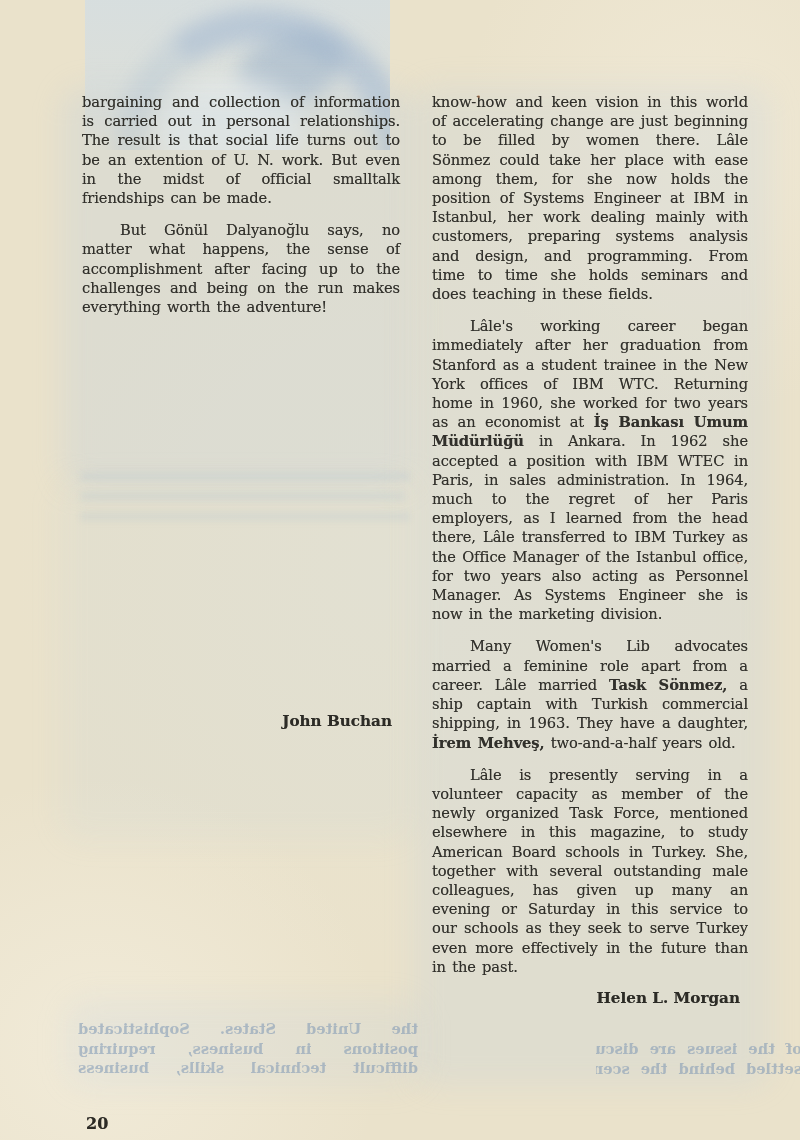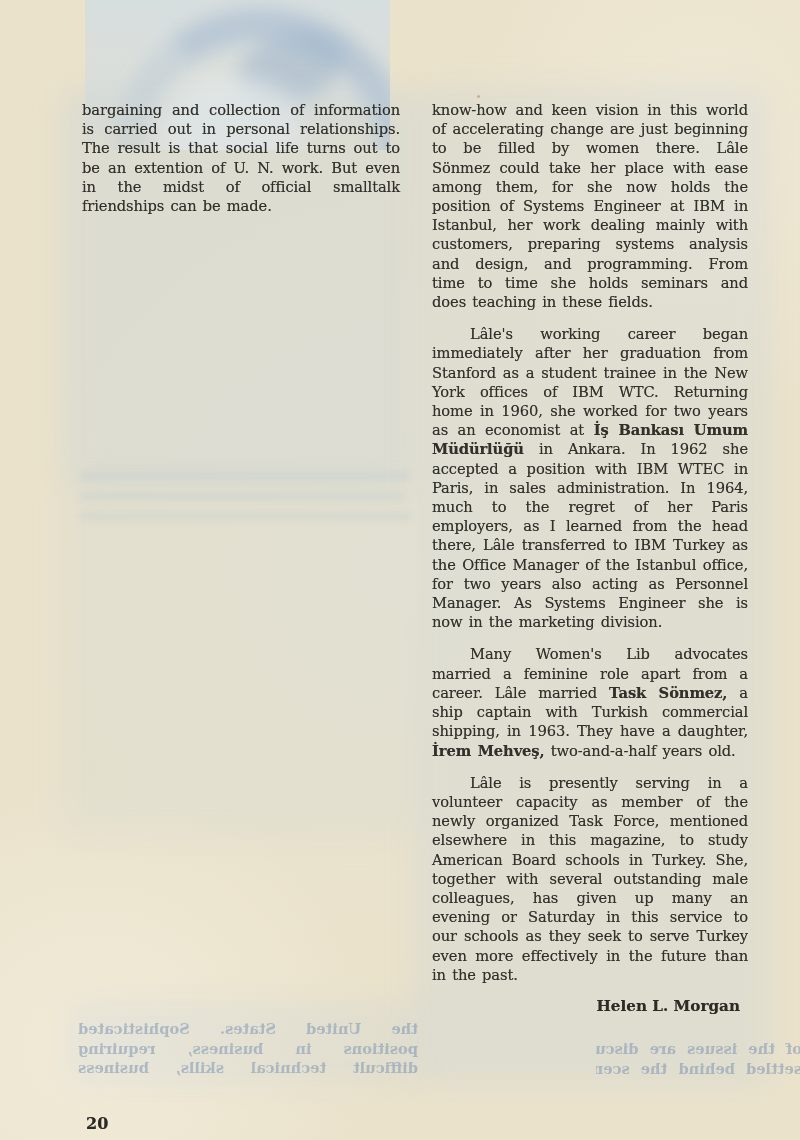--- a/index.html
+++ b/index.html
@@ -37,21 +37,21 @@
     position:absolute;left:150px;top:34px;width:110px;height:70px;border-radius:50%;
     background:rgba(150,173,200,0.5);transform:rotate(-18deg);filter:blur(10px);
   }
   .photo-blob-light{
     position:absolute;left:70px;top:78px;width:150px;height:110px;border-radius:50%;
     background:rgba(238,240,236,0.75);filter:blur(12px);
   }
   
   .smudge{position:absolute;height:9px;border-radius:4px;background:rgba(150,175,205,0.14);filter:blur(3px);pointer-events:none;}
   
-  .col{position:absolute;top:100px;}
+  .col{position:absolute;top:92px;}
   .col-left{left:82px;width:318px;}
   .col-right{left:432px;width:316px;}
   .para{
     margin:0 0 13px 0;text-align:justify;
     font-size:14.7px;line-height:19.2px;color:#31302b;
     word-spacing:1.6px;letter-spacing:-0.1px;
     text-shadow:0 0 0.4px rgba(45,44,38,0.55);
   }
   .para .b{font-weight:bold;}
   .indent{text-indent:38px;}
@@ -92,23 +92,25 @@
   <div class="tint tint-left-lower"></div>
   <div class="tint tint-right"></div>
   <div class="tint tint-bottom-left"></div>
 
   <div class="smudge" style="left:80px;top:472px;width:330px;"></div>
   <div class="smudge" style="left:80px;top:492px;width:325px;"></div>
   <div class="smudge" style="left:80px;top:512px;width:330px;"></div>
 
   <div class="col col-left">
     <p class="para"><span>bargaining and collection of information is carried out in personal relationships. The result is that social life turns out to be an extention of U. N. work. But even in the midst of official smalltalk friendships can be made.</span></p>
+    <p class="para indent"><span>But Gönül Dalyanoğlu says, no matter what happens, the sense of accomplishment after facing up to the challenges and being on the run makes everything worth the adventure!</span></p>
   </div>
 
   <div class="quote-block">
+    <div class="sig">John Buchan</div>
   </div>
 
   <div class="col col-right">
     <p class="para"><span>know-how and keen vision in this world of accelerating change are just beginning to be filled by women there. Lâle Sönmez could take her place with ease among them, for she now holds the position of Systems Engineer at IBM in Istanbul, her work dealing mainly with customers, preparing systems analysis and design, and programming. From time to time she holds seminars and does teaching in these fields.</span></p>
     <p class="para indent"><span>Lâle's working career began immediately after her graduation from Stanford as a student trainee in the New York offices of IBM WTC. Returning home in 1960, she worked for two years as an economist at </span><span class="b">İş Bankası Umum Müdürlüğü</span><span> in Ankara. In 1962 she accepted a position with IBM WTEC in Paris, in sales administration. In 1964, much to the regret of her Paris employers, as I learned from the head there, Lâle transferred to IBM Turkey as the Office Manager of the Istanbul office, for two years also acting as Personnel Manager. As Systems Engineer she is now in the marketing division.</span></p>
     <p class="para indent"><span>Many Women's Lib advocates married a feminine role apart from a career. Lâle married </span><span class="b">Task Sönmez,</span><span> a ship captain with Turkish commercial shipping, in 1963. They have a daughter, </span><span class="b">İrem Mehveş,</span><span> two-and-a-half years old.</span></p>
     <p class="para indent"><span>Lâle is presently serving in a volunteer capacity as member of the newly organized Task Force, mentioned elsewhere in this magazine, to study American Board schools in Turkey. She, together with several outstanding male colleagues, has given up many an evening or Saturday in this service to our schools as they seek to serve Turkey even more effectively in the future than in the past.</span></p>
     <div class="sig">Helen L. Morgan</div>
   </div>
 

